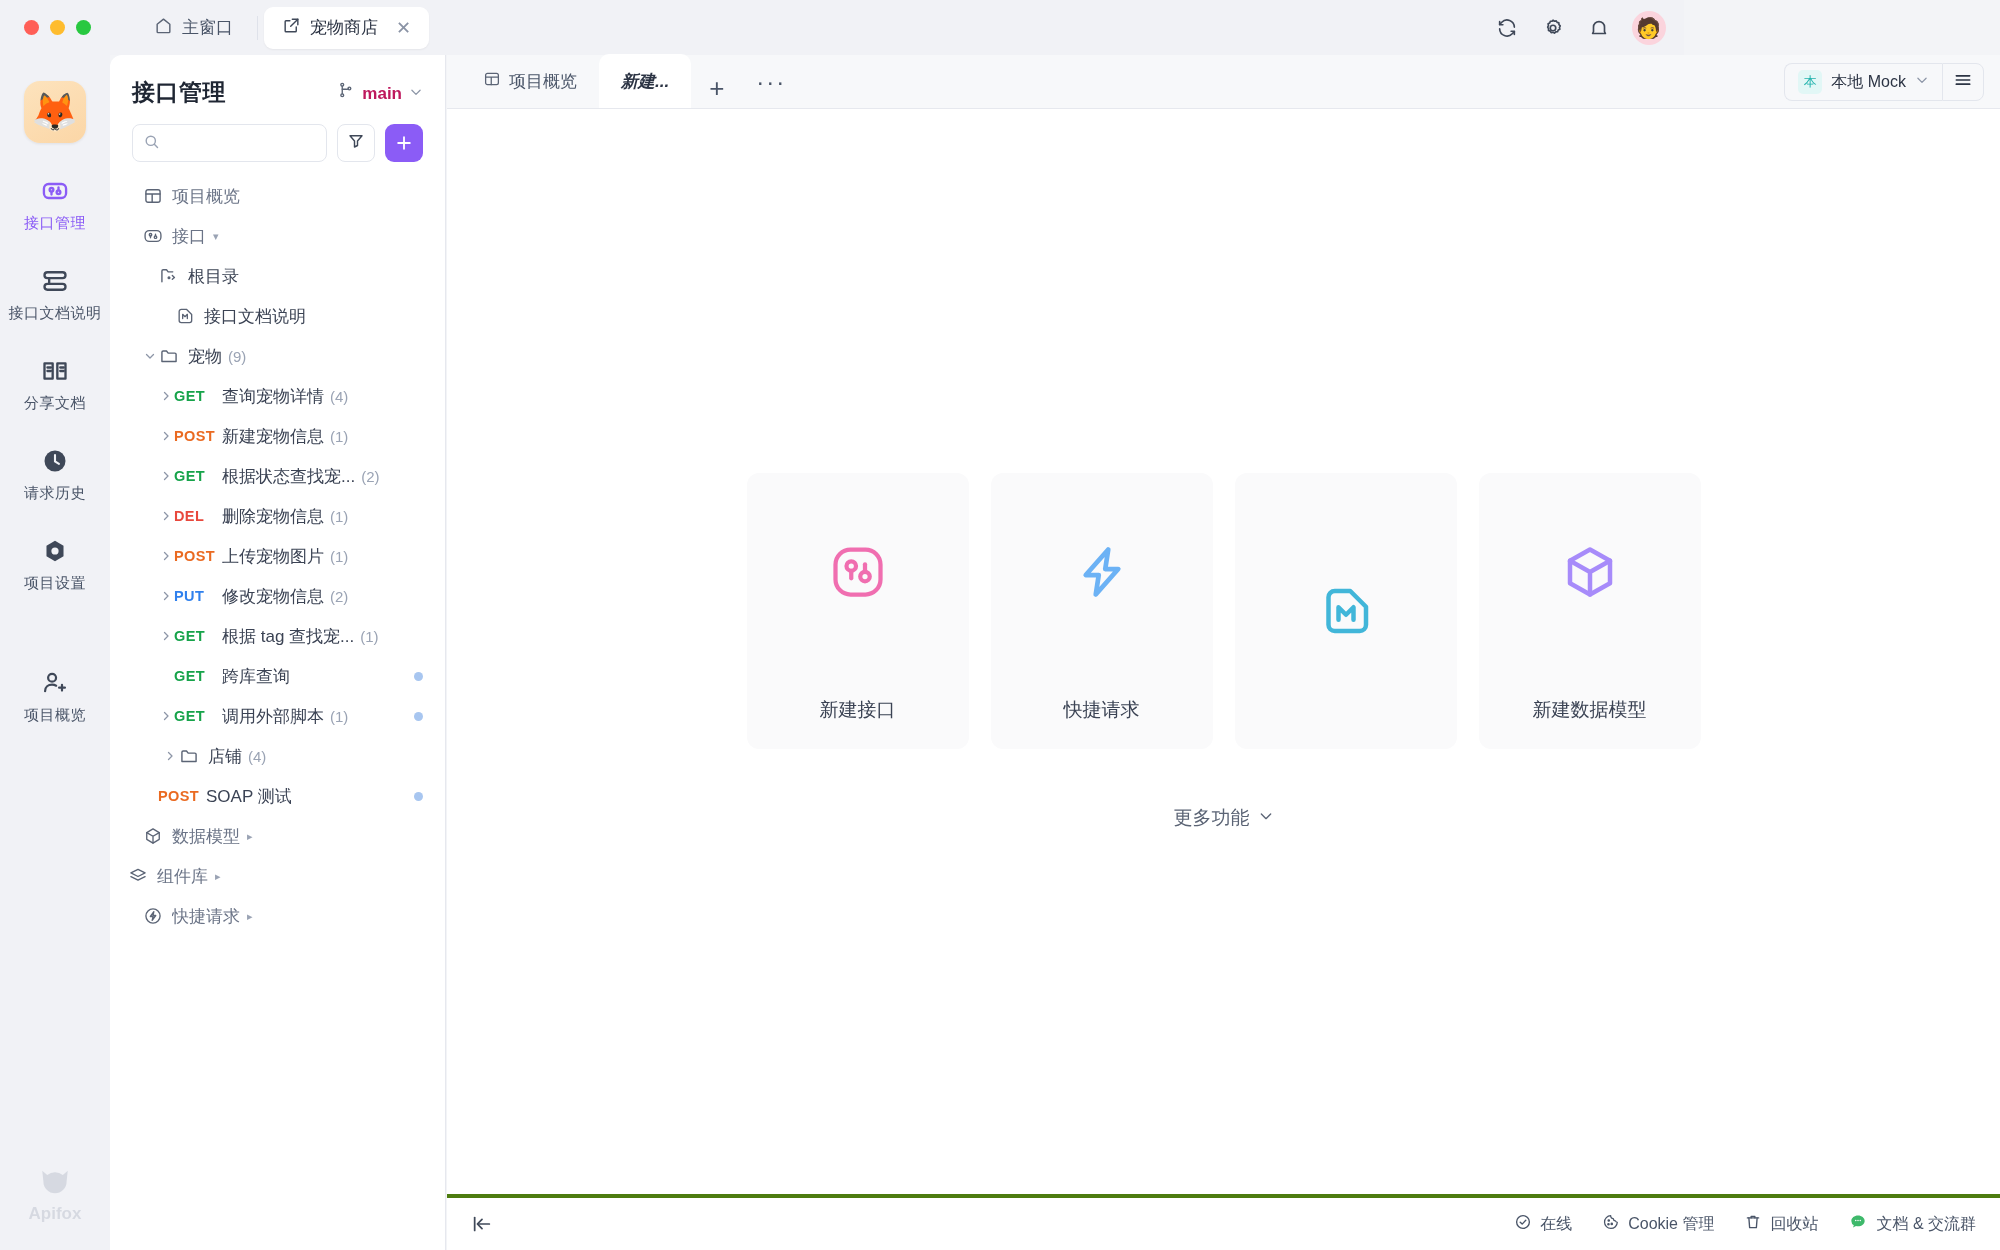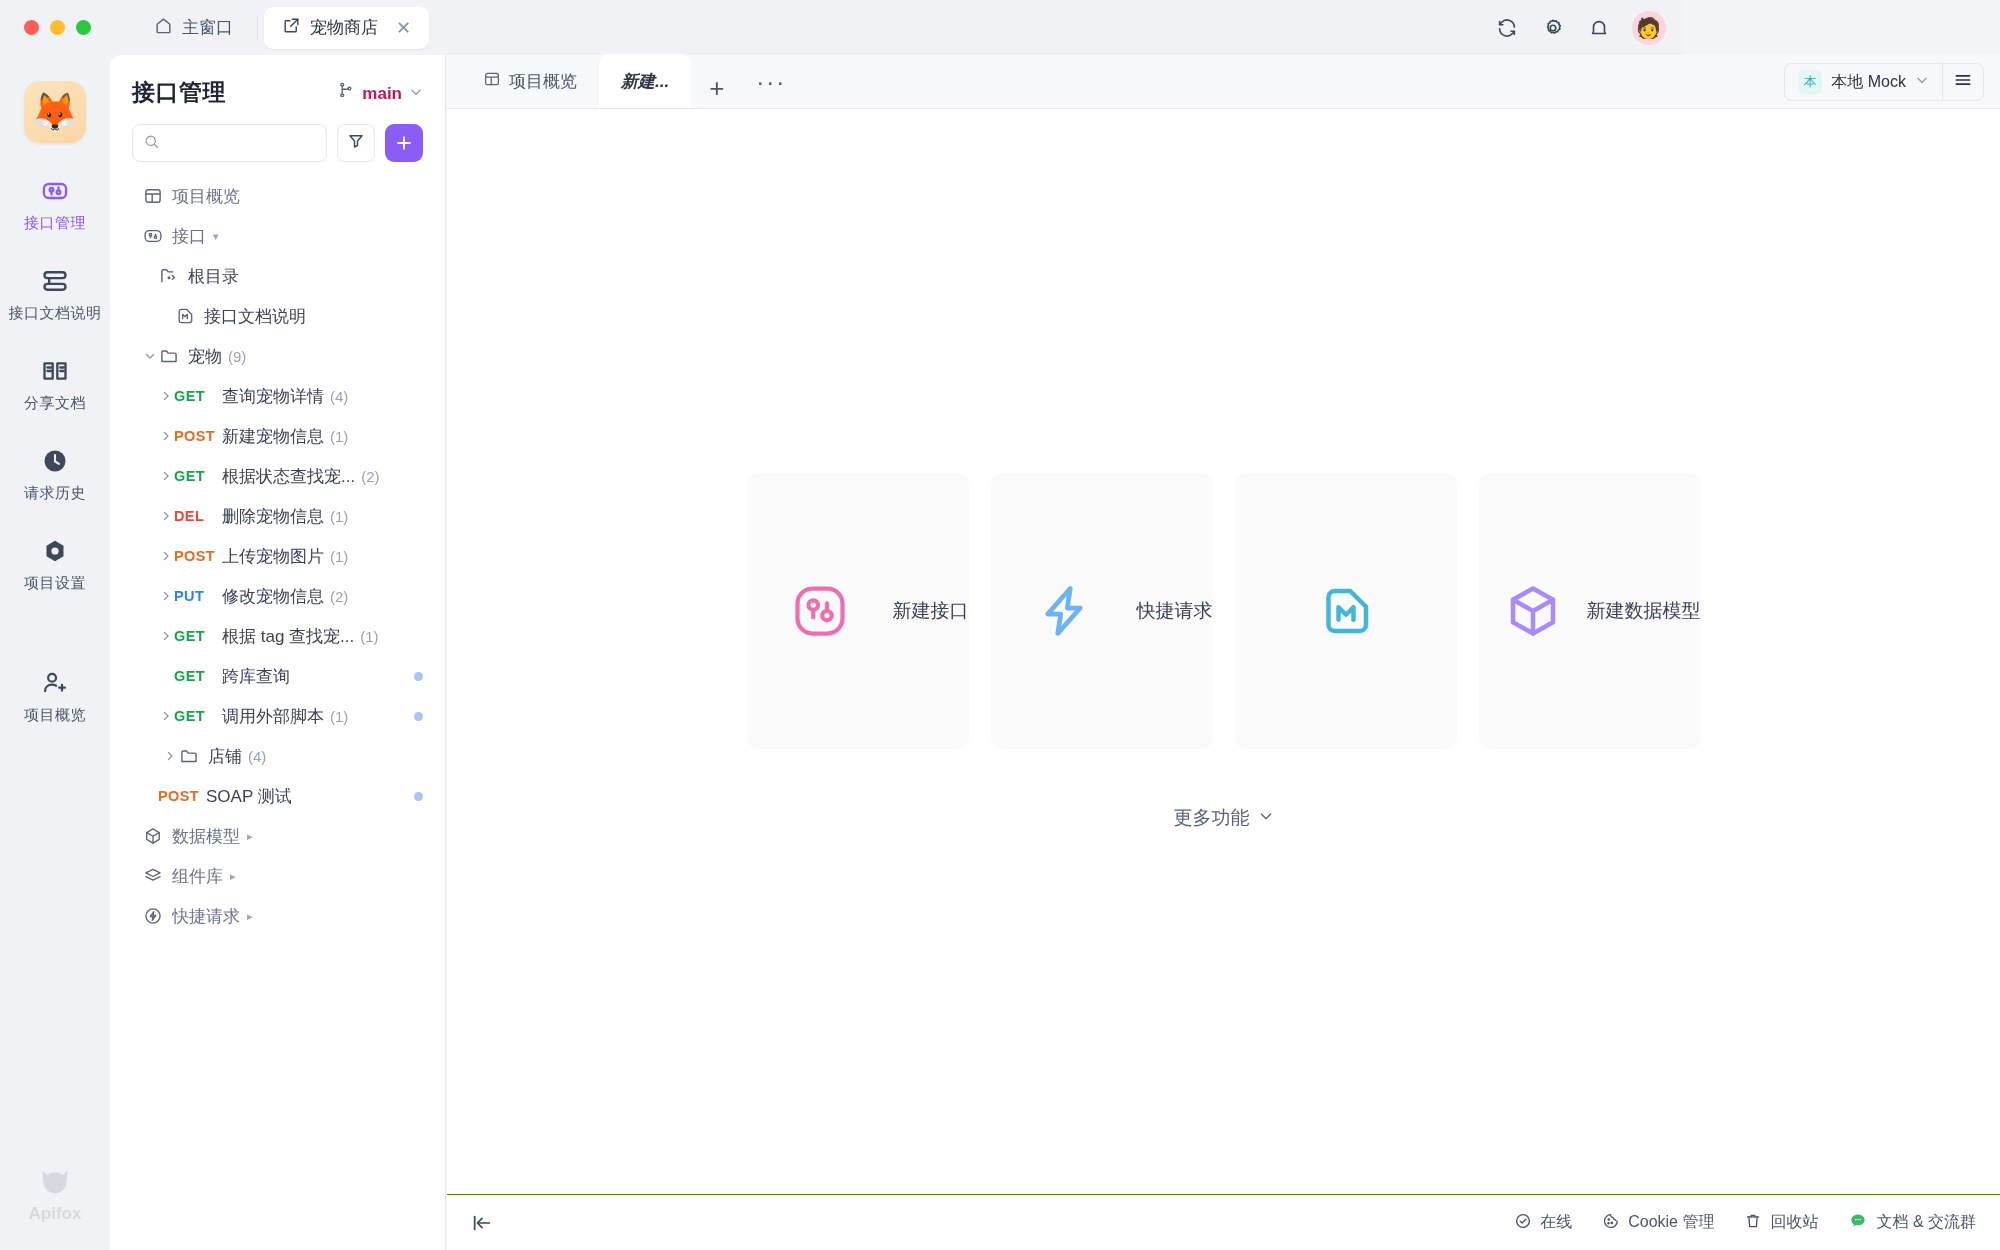--- a/index.html
+++ b/index.html
@@ -139,29 +139,29 @@
   }
   .menu-btn {
     height: 38px; width: 42px; border: 1px solid #e3e6ed; border-radius: 0 8px 8px 0;
     display: flex; align-items: center; justify-content: center; color: #2c3444; cursor: pointer;
   }
 
   .canvas { position: absolute; top: 54px; left: 0; right: 0; bottom: 56px; background: #fff; display: flex; flex-direction: column; align-items: center; justify-content: center; }
   .cards { display: flex; gap: 22px; }
   .card {
     width: 222px; height: 276px; background: #fafafb; border-radius: 12px;
-    display: flex; flex-direction: row; align-items: center; cursor: pointer;
+    display: flex; flex-direction: column; align-items: center; cursor: pointer;
   }
   .card-icon { flex: 1; display: flex; align-items: center; justify-content: center; }
   .card-label { height: 78px; display: flex; align-items: center; justify-content: center; font-size: 19px; color: #3b4354; }
   .more-fn { margin-top: 56px; display: flex; align-items: center; gap: 8px; font-size: 19px; color: #5b6475; cursor: pointer; }
 
   .statusbar {
     position: absolute; bottom: 0; left: 0; right: 0; height: 56px;
-    border-top: 1px solid #4d7c0f; background: #fff;
+    border-top: 4px solid #4d7c0f; background: #fff;
     display: flex; align-items: center; padding: 0 24px;
   }
   .collapse-btn { color: #3f4858; cursor: pointer; display: flex; align-items: center; }
   .status-right { margin-left: auto; display: flex; align-items: center; gap: 30px; }
   .sitem { display: flex; align-items: center; gap: 8px; font-size: 16px; color: #4a5568; cursor: pointer; }
 </style>
 </head>
 <body>
 
 <div id="app">
@@ -542,21 +542,21 @@
           </span>
           <span class="ticon-s">
             <svg width="20" height="20" viewBox="0 0 24 24" fill="none" stroke="#5b6475" stroke-width="1.6" stroke-linecap="round" stroke-linejoin="round">
               <path d="M12 3.5 19.5 8v8L12 20.5 4.5 16V8z"></path>
               <path d="M4.5 8 12 12.3 19.5 8M12 12.3v8.2"></path>
             </svg>
           </span>
           <span class="tlabel tgroup-label">数据模型</span>
           <span class="muted-arrow">▸</span>
         </div>
-        <div class="trow" style="padding-left: 16px;">
+        <div class="trow" style="padding-left: 1px;">
           <span class="caret blank">
             <svg width="12" height="12" viewBox="0 0 24 24" fill="none" stroke="#8d96a7" stroke-width="2.6" stroke-linecap="round" stroke-linejoin="round">
               <path d="M9 5l7 7-7 7"></path>
             </svg>
           </span>
           <span class="ticon-s">
             <svg width="20" height="20" viewBox="0 0 24 24" fill="none" stroke="#5b6475" stroke-width="1.6" stroke-linecap="round" stroke-linejoin="round">
               <path d="M12 4 3.5 8.3 12 12.6l8.5-4.3z"></path>
               <path d="M3.5 12.8 12 17l8.5-4.2"></path>
             </svg>

